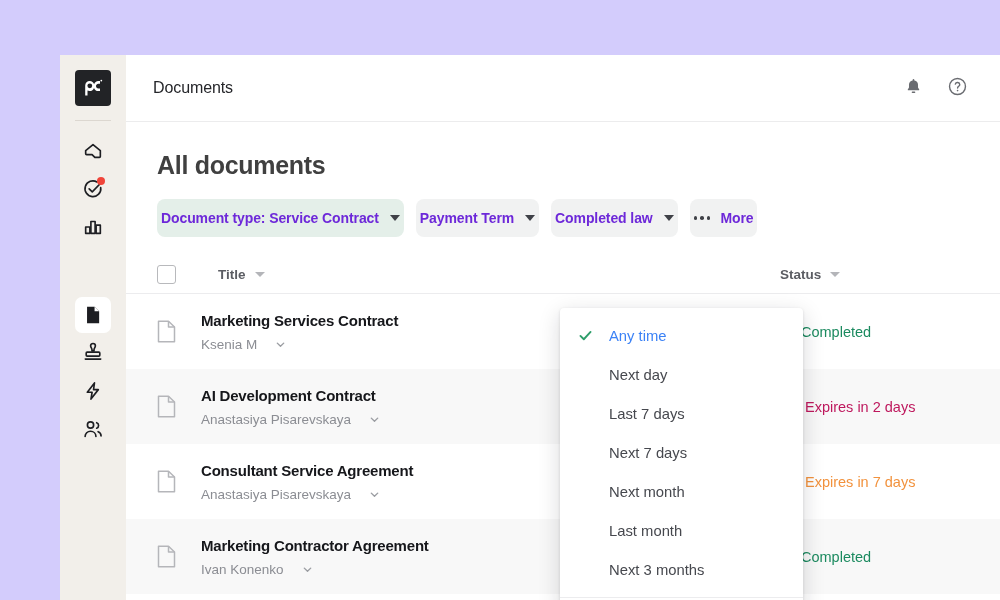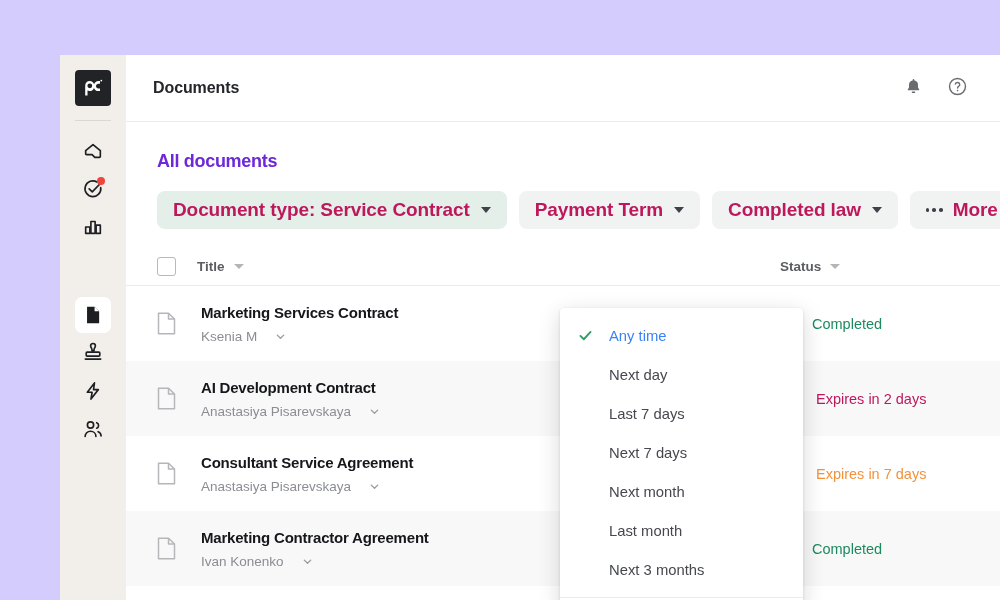--- a/index.html
+++ b/index.html
@@ -81,58 +81,58 @@
     padding: 0 26px 0 27px;
     border-bottom: 1px solid #ececed;
     margin: 0 0 0 0;
   }
   #topbar-inner {
     display: flex; align-items: center;
     width: 100%;
   }
   #page-title {
     font-size: 16px;
-    font-weight: bold;
+    font-weight: normal;
     color: #25262a;
     letter-spacing: -0.1px;
   }
   .topbar-spacer { flex: 1 1 auto; }
   .topbar-icon {
     width: 34px; height: 34px;
     display: flex; align-items: center; justify-content: center;
     cursor: pointer;
     margin-left: 10px;
   }
 
   
   #section-title {
-    font-size: 18px;
+    font-size: 25px;
     font-weight: bold;
-    color: #6d28d9;
+    color: #404040;
     letter-spacing: -0.3px;
     padding: 29px 0 0 31px;
   }
 
   
   #filter-bar {
     display: flex;
     align-items: center;
     gap: 12px;
     padding: 19px 0 0 31px;
   }
   .chip {
     height: 38px;
     border-radius: 8px;
     background: #f1f2f2;
     display: flex;
     align-items: center;
-    padding: 0 16px;
-    font-size: 19px;
+    padding: 0 4px;
+    font-size: 14px;
     font-weight: bold;
-    color: #be185d;
+    color: #6d28d9;
     cursor: pointer;
     white-space: nowrap;
     letter-spacing: -0.1px;
   }
   .chip.selected { background: #e4efe9; }
   .chip .caret {
     margin-left: 11px;
     width: 0; height: 0;
     border-left: 5.5px solid transparent;
     border-right: 5.5px solid transparent;
@@ -166,21 +166,21 @@
     border: 1.8px solid #b8b9bc;
     border-radius: 3px;
     flex: 0 0 19px;
     cursor: pointer;
     background: #fff;
   }
   .head-label {
     font-size: 13.5px;
     font-weight: bold;
     color: #5b5d63;
-    margin-left: 21px;
+    margin-left: 42px;
   }
   .head-label.status-label { margin-left: 0; }
   .head-caret {
     margin-left: 9px;
     width: 0; height: 0;
     border-left: 5px solid transparent;
     border-right: 5px solid transparent;
     border-top: 5.5px solid #b4b5b9;
   }
 
@@ -204,21 +204,21 @@
   .doc-owner {
     font-size: 13.5px;
     color: #8b8d93;
     margin-top: 5px;
     display: flex;
     align-items: center;
     line-height: 17px;
     gap: 10px;
   }
   .owner-caret { margin-left: 8px; display: flex; }
-  .status-cell { display: flex; align-items: center; gap: 11px; }
+  .status-cell { display: flex; align-items: center; }
   .status-dot {
     width: 11px; height: 11px;
     border-radius: 50%;
     flex: 0 0 11px;
   }
   .status-expire-icon {
     width: 15px; height: 15px;
     flex: 0 0 15px;
     position: relative;
     display: flex; align-items: center; justify-content: center;

